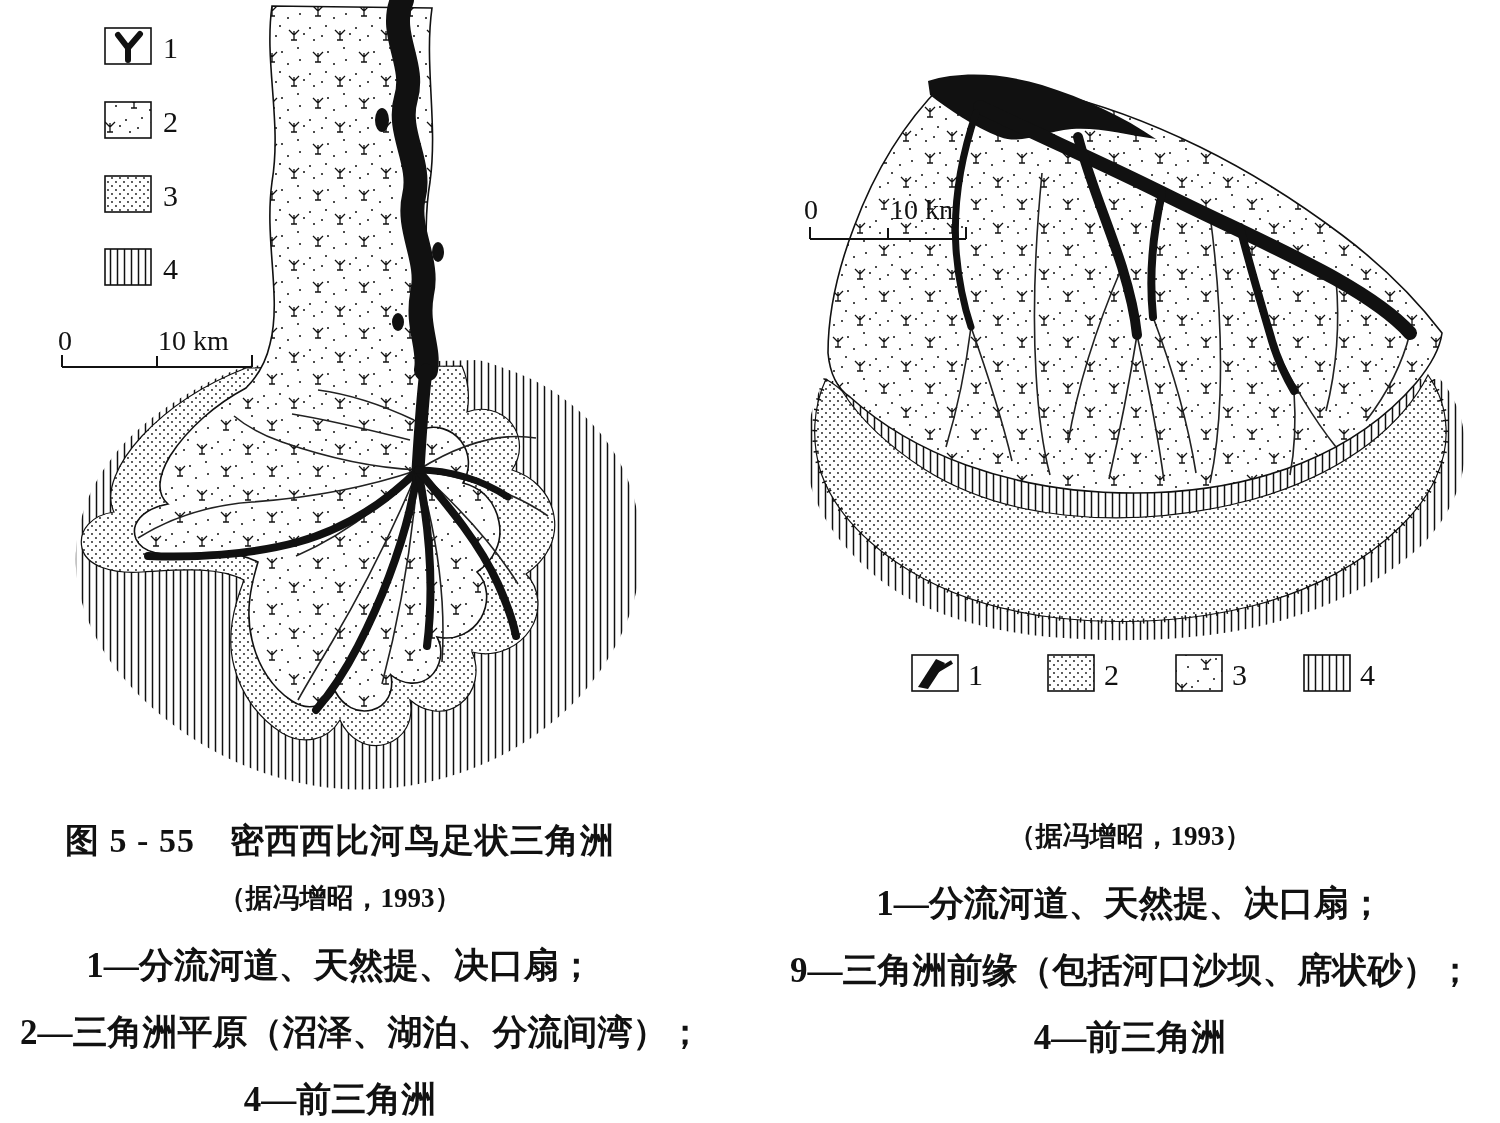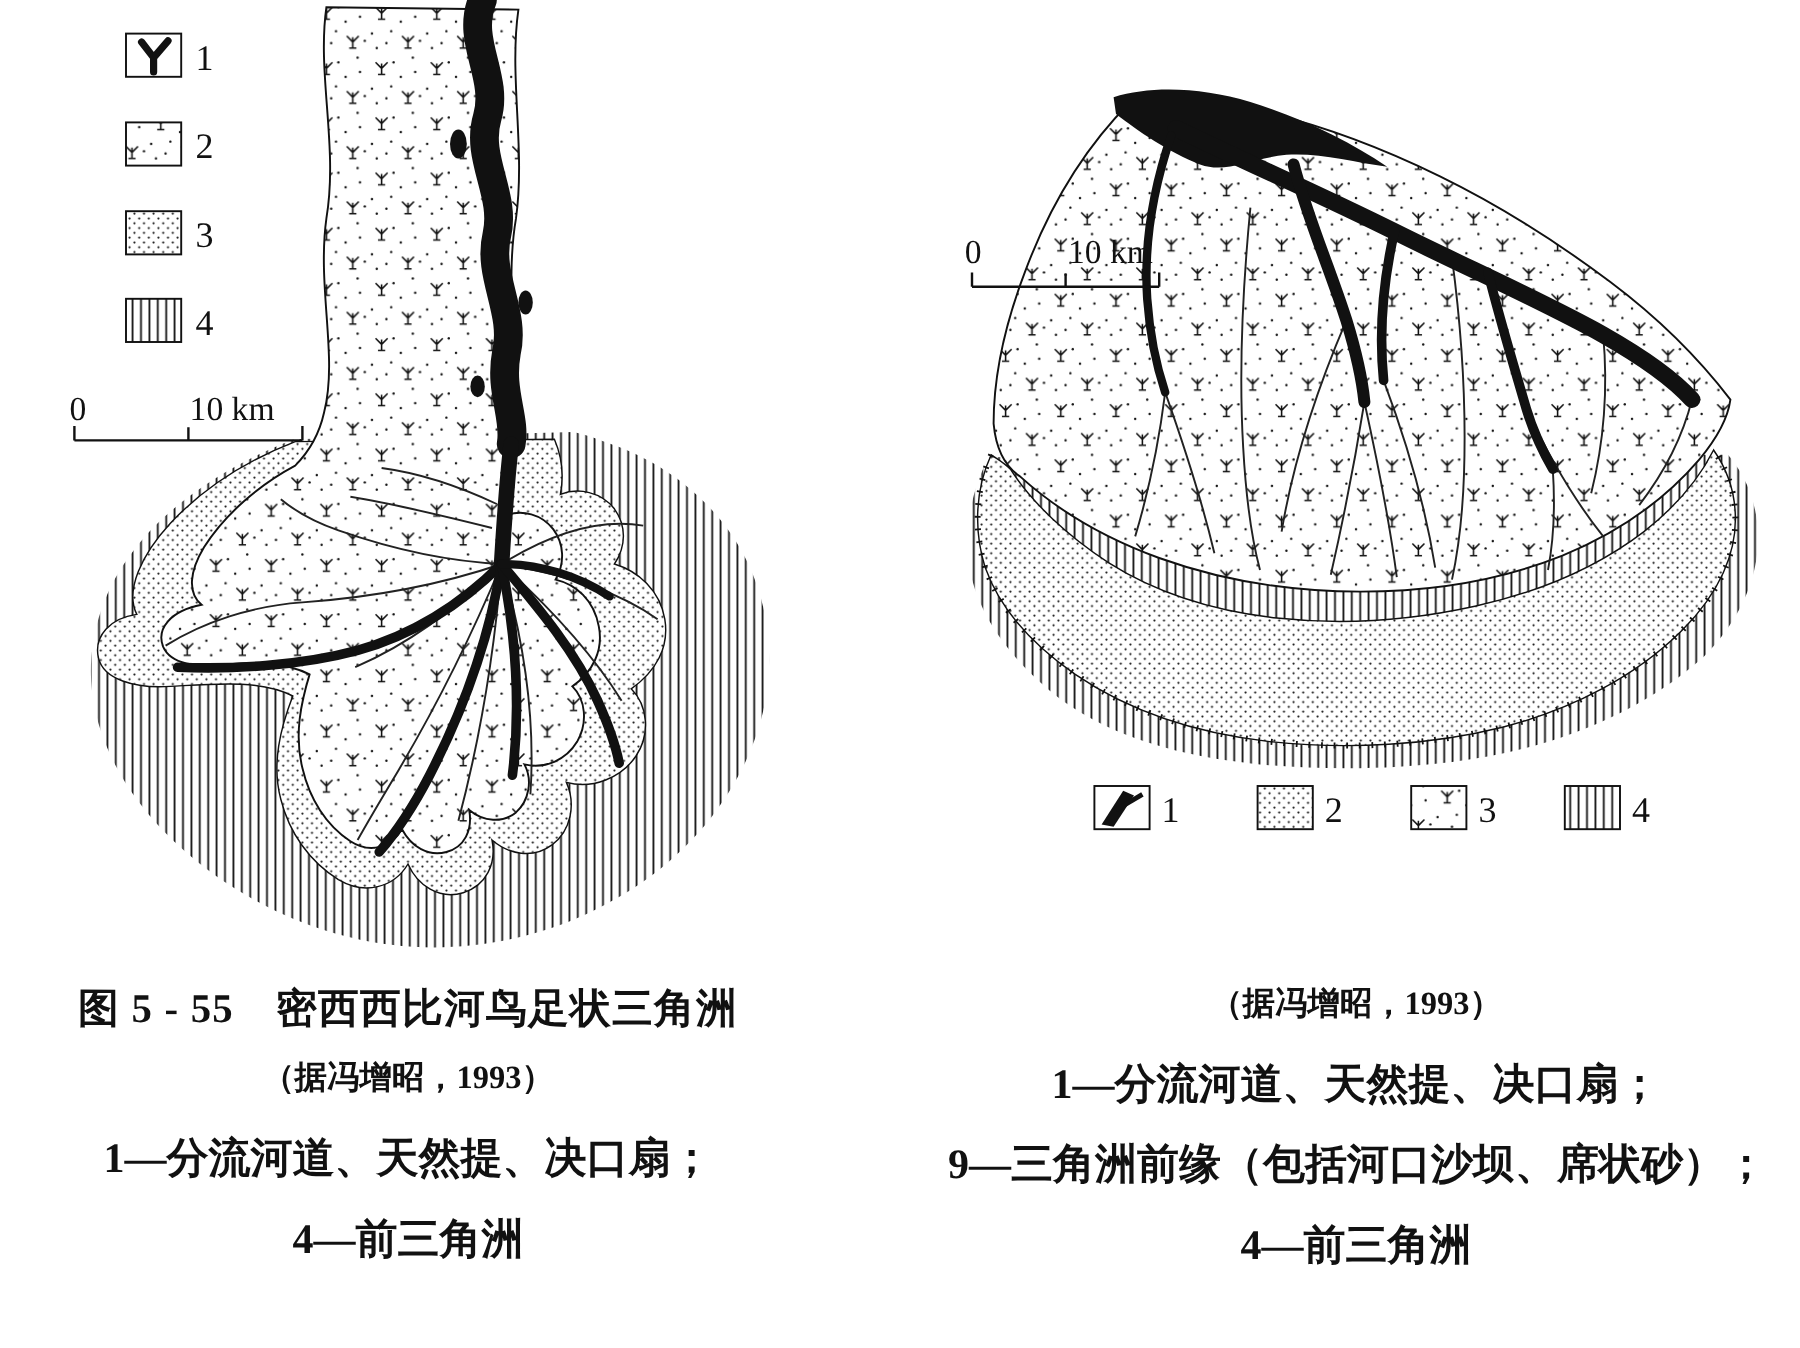--- a/index.html
+++ b/index.html
@@ -122,20 +122,21 @@
       <g stroke="#111" stroke-width="2" fill="none">
         <path d="M32,367 L222,367 M32,367 L32,355 M222,367 L222,355 M127,367 L127,356"></path>
       </g>
     </g>
   </svg>
 
   <div class="caption-block" style="left:20px;top:818px;width:640px;">
     <p class="caption-title">图 5 - 55　密西西比河鸟足状三角洲</p>
     <p class="caption-source">（据冯增昭，1993）</p>
     <p class="note-line">1—分流河道、天然提、决口扇；</p>
+    <p class="note-line">2—三角洲平原（沼泽、湖泊、分流间湾）；</p>
     <p class="note-line">4—前三角洲</p>
   </div>
 </div>
 
 <div class="fig" style="left:720px;width:780px;height:1123px;">
 
   <svg class="map-svg" style="left:60px;top:55px;" width="700" height="705" viewBox="0 0 700 705">
     <defs>
       <pattern id="dotsB" width="8" height="8" patternUnits="userSpaceOnUse">
         <rect width="8" height="8" fill="#ffffff"></rect>

